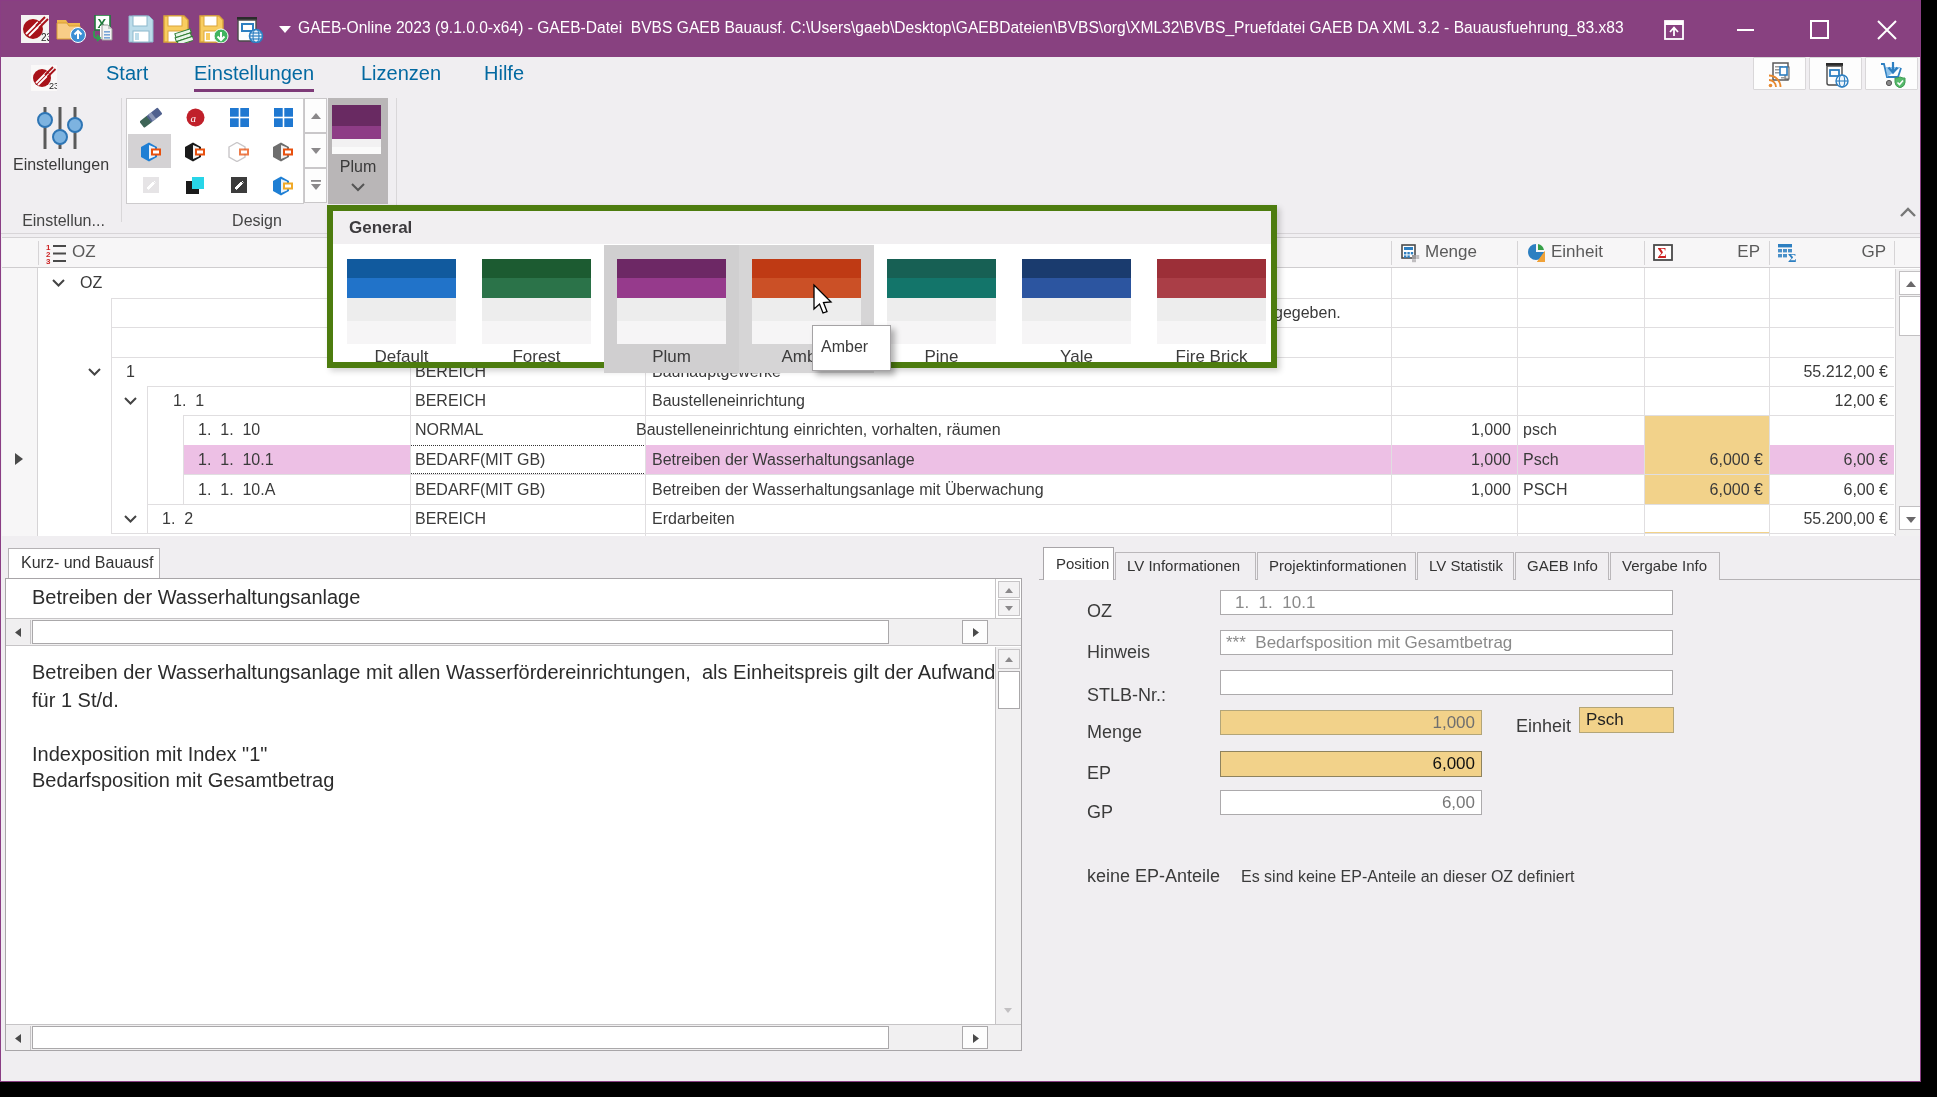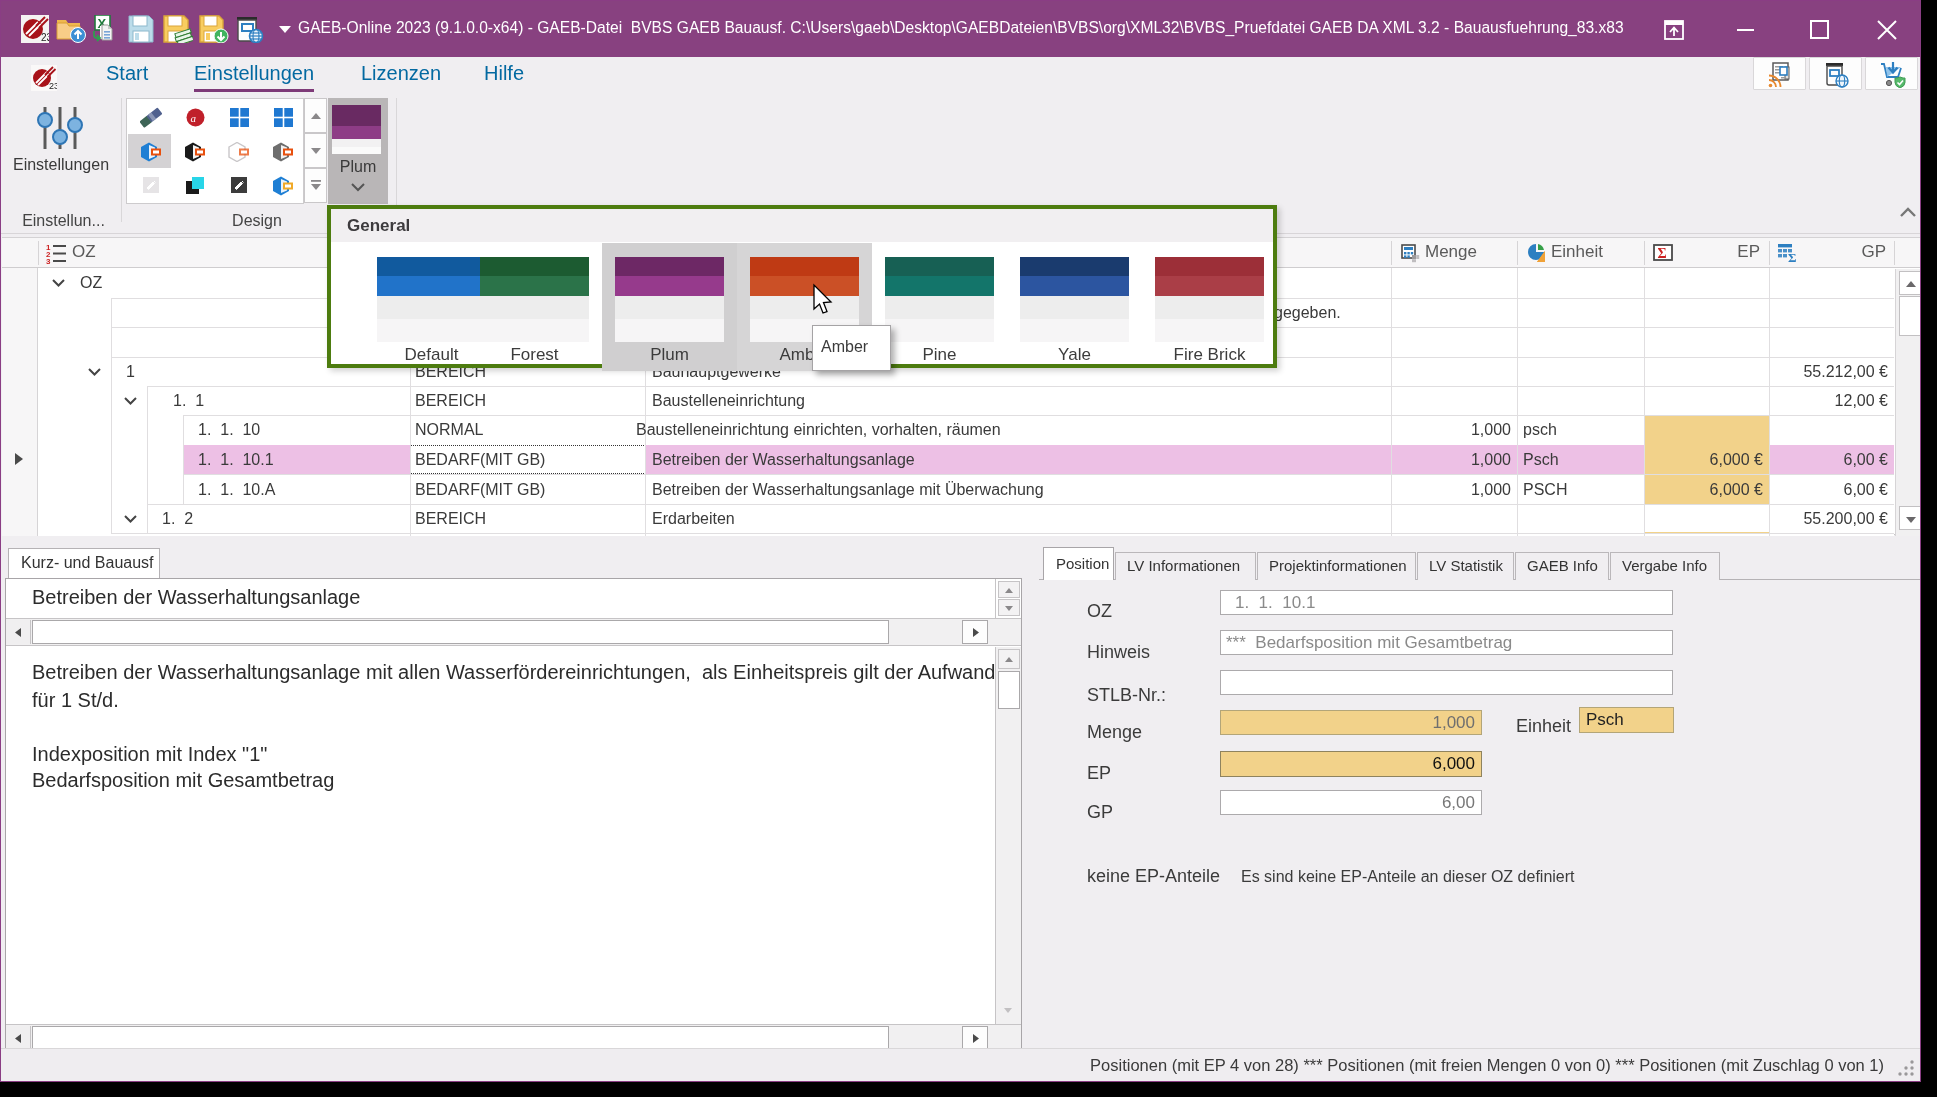--- a/index.html
+++ b/index.html
@@ -37,21 +37,21 @@
   .vline { position:absolute; width:1px; background:#e0dee0; }
   .cell { position:absolute; top:0; height:29px; font-size:16px; color:#3a3a3a; line-height:29px; white-space:nowrap; }
   .num { text-align:right; }
   .amber { background:#f2d28a; }
   .gutter { position:absolute; left:0; top:0; width:36px; height:298px; background:#f7f6f7; border-right:1px solid #d6d4d6; }
   .chev { position:absolute; width:17px; height:17px; }
   
   .sb-track { background:#f1f0f1; }
   .sb-thumb { position:absolute; background:#fff; border:1px solid #c2c0c2; }
   
-  #dropdown { position:absolute; left:326px; top:204px; width:950px; height:163px; background:#fff; border:4px solid #4d7c0f; box-shadow:3px 3px 6px rgba(0,0,0,.18); }
+  #dropdown { position:absolute; left:326px; top:204px; width:950px; height:163px; background:#fff; border:6px solid #4d7c0f; box-shadow:3px 3px 6px rgba(0,0,0,.18); }
   #dd-head { position:absolute; left:0; top:0; width:100%; height:33px; background:#f1eff1; }
   .tile { position:absolute; top:34px; width:135px; height:128px; }
   .sw { position:absolute; top:14px; left:13px; width:109px; height:85px; }
   .swlabel { position:absolute; top:102px; width:100%; text-align:center; font-size:17px; color:#3c3c3c; }
   
   .tab { position:absolute; font-size:15px; color:#333; background:#f0eef1; border:1px solid #bab7ba; border-bottom:none; }
   .inp { position:absolute; background:#fff; border:1px solid #acaaac; font-size:17px; color:#8a8a8a; line-height:24px; white-space:nowrap; }
   .inp.am { background:#f2d28a; border-color:#b3a578; color:#6f6f6f; }
   .flabel { position:absolute; font-size:18px; color:#3b3b3b; }
   
@@ -508,21 +508,21 @@
       <svg style="position:absolute;left:5px;top:9px;" width="12" height="8" viewBox="0 0 12 8">
           <path d="M1 1 L6 7 L11 1 z" fill="#6a686a"></path>
         </svg>
       </div>
   </div>
 
   <div id="dropdown">
     <div id="dd-head">
         <div style="position:absolute;left:16px;top:7px;font-size:17px;font-weight:bold;color:#3d3b3e;">General</div>
       </div>
-    <div class="tile" style="left:1px;margin-left:32px;">
+    <div class="tile" style="left:1px;">
       <div class="sw">
           <div style="height:19px;background:#115a9e;"></div>
           <div style="height:20px;background:#2173c9;"></div>
           <div style="height:23px;background:#ededed;"></div>
           <div style="height:23px;background:#f6f5f6;"></div>
         </div>
       <div class="swlabel">Default</div>
     </div>
     <div class="tile" style="left:136px;">
       <div class="sw">
@@ -702,25 +702,14 @@
         <span style="position:absolute;right:6px;">6,000</span>
       </div>
     <div class="flabel" style="left:1086px;top:801px;">GP</div>
     <div class="inp" style="left:1219px;top:789px;width:262px;height:25px;color:#777;">
         <span style="position:absolute;right:6px;">6,00</span>
       </div>
     <div class="flabel" style="left:1086px;top:865px;">keine EP-Anteile</div>
     <div class="flabel" style="left:1240px;top:867px;font-size:16px;">Es sind keine EP-Anteile an dieser OZ definiert</div>
   </div>
 
-  <div id="statusbar">
-    <div style="position:absolute; right:36px; top:7px; font-size:16.5px; color:#3a3a3a;">Positionen (mit EP 4 von 28) *** Positionen (mit freien Mengen 0 von 0) *** Positionen (mit Zuschlag 0 von 1)</div>
-    <svg style="position:absolute;left:1896px;top:10px;" width="18" height="18" viewBox="0 0 18 18">
-      <circle cx="15" cy="3" r="1.7" fill="#9a989a"></circle>
-        <circle cx="15" cy="9" r="1.7" fill="#9a989a"></circle>
-        <circle cx="15" cy="15" r="1.7" fill="#9a989a"></circle>
-      <circle cx="9" cy="9" r="1.7" fill="#9a989a"></circle>
-        <circle cx="9" cy="15" r="1.7" fill="#9a989a"></circle>
-        <circle cx="3" cy="15" r="1.7" fill="#9a989a"></circle>
-    </svg>
-  </div>
 
 </div>
 
 </body></html>

